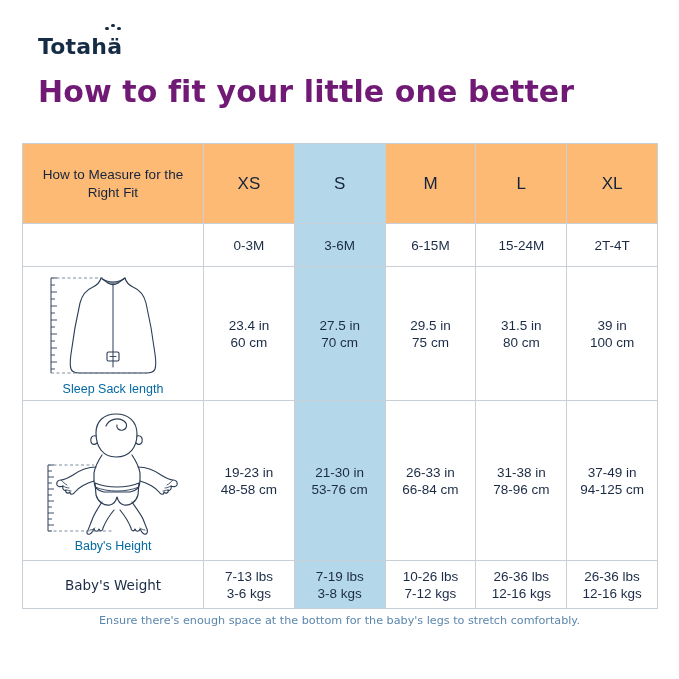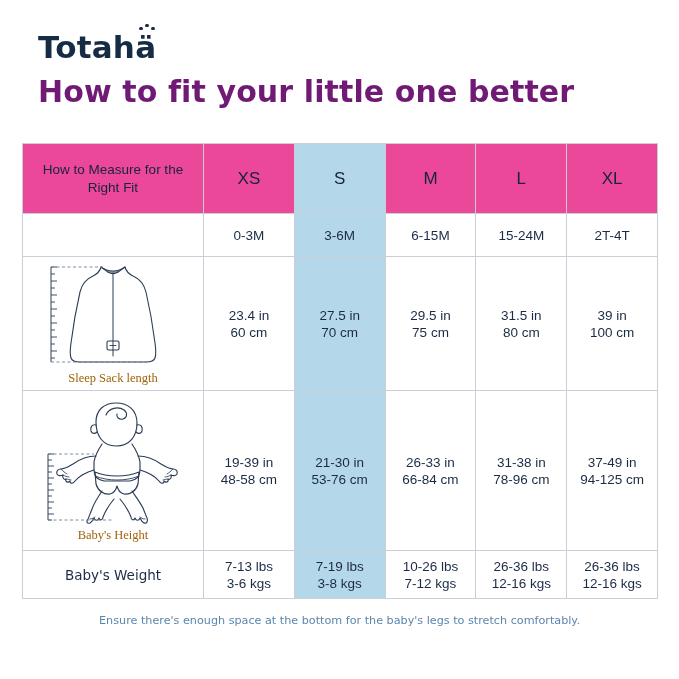--- a/index.html
+++ b/index.html
@@ -19,21 +19,21 @@
   
   .logo-wrap {
     position: absolute;
     left: 38px;
     top: 26px;
     height: 42px;
     display: flex;
     align-items: center;
   }
   .logo-text {
-    font-size: 31px;
+    font-size: 22px;
     font-weight: 600;
     letter-spacing: 0.2px;
     color: #162b44;
     line-height: 1;
     font-family: "DejaVu Sans", sans-serif;
   }
   .logo-dots {
     position: relative;
     width: 0;
     height: 0;
@@ -78,22 +78,22 @@
     vertical-align: middle;
     font-size: 13.5px;
     color: #1b2b45;
     padding: 0;
     font-weight: 400;
   }
   .col-label { width: 181px; }
   .col-size  { width: 90.8px; }
 
   .hdr {
-    background: #ec4899;
-    height: 70px;
+    background: #fdba74;
+    height: 80px;
   }
   .hdr .lbl {
     font-size: 13.5px;
     line-height: 18px;
     color: #15243c;
     padding: 0 14px;
   }
   .hdr .sz {
     font-size: 17px;
     color: #15243c;
@@ -110,24 +110,24 @@
   .cellval {
     line-height: 17px;
     white-space: nowrap;
   }
 
   .measure-cell {
     padding: 6px 0 8px 0;
     position: relative;
   }
   .measure-cell .cap {
-    color: #a16207;
+    color: #0369a1;
     font-size: 12.5px;
     margin-top: 2px;
-    font-family: Liberation Serif, serif;
+    font-family: Liberation Sans, sans-serif;
   }
   .wgt-label {
     color: #1e5f94;
     font-size: 13px;
     font-family: "DejaVu Sans", sans-serif;
   }
   .art {
     display: block;
     margin: 0 auto;
   }
@@ -307,21 +307,21 @@
 
         <g stroke="#6f7f93" stroke-width="0.9" stroke-dasharray="3 2.5">
           <path d="M16 56 L62 56"></path>
           <path d="M16 122 L80 122"></path>
         </g>
       </svg>
       <div class="cap">Baby's Height</div>
     </td>
 
     <td>
-      <div class="cellval">19-39 in</div>
+      <div class="cellval">19-23 in</div>
       <div class="cellval">48-58 cm</div>
     </td>
     <td class="sel">
       <div class="cellval">21-30 in</div>
       <div class="cellval">53-76 cm</div>
     </td>
     <td>
       <div class="cellval">26-33 in</div>
       <div class="cellval">66-84 cm</div>
     </td>

